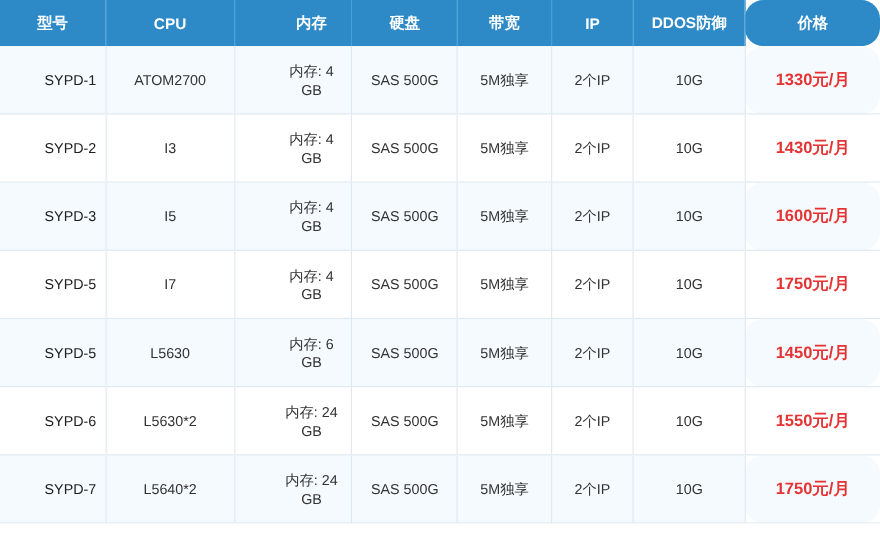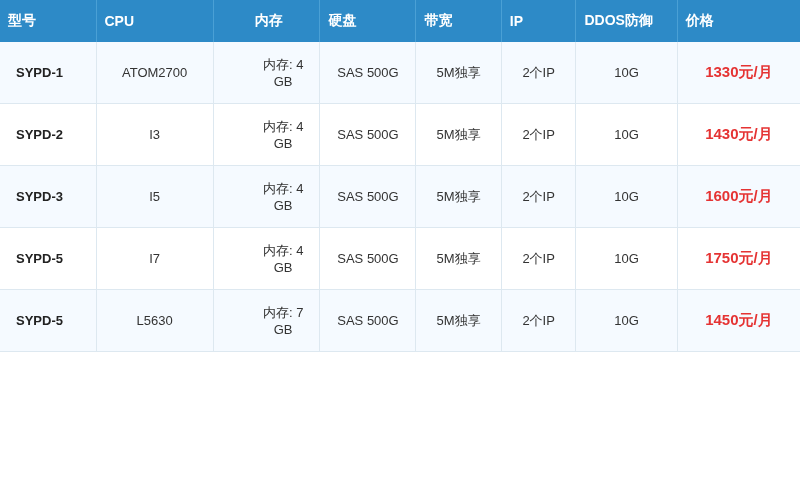--- a/index.html
+++ b/index.html
@@ -12,21 +12,21 @@
     table {
       width: 800px;
       border-collapse: collapse;
     }
     thead tr {
       background-color: #2d8ac7;
       color: #fff;
     }
     thead th {
       padding: 12px 8px;
-      text-align: left;
+      text-align: center;
       font-weight: bold;
       font-size: 14px;
       border-right: 1px solid #4aa0d5;
     }
     thead th:last-child {
       border-right: none;
     }
     tbody tr {
       border-bottom: 1px solid #dde8f0;
     }
@@ -40,39 +40,39 @@
       padding: 14px 8px;
       text-align: center;
       color: #333;
       font-size: 13px;
       border-right: 1px solid #dde8f0;
     }
     tbody td:last-child {
       border-right: none;
     }
     .model-col {
-      font-weight: bold;
+      font-weight: normal;
       color: #222;
-      text-align: left;
+      text-align: right;
       padding-left: 16px;
     }
     .price-col {
       color: #e53333;
       font-weight: bold;
       font-size: 15px;
       margin-left: 32px;
     }
     .col-model { width: 90px; }
     .col-cpu   { width: 110px; margin-left: 46px; }
     .col-mem   { width: 100px; padding-left: 41px; }
     .col-disk  { width: 90px; }
     .col-bw    { width: 80px; }
     .col-ip    { width: 70px; }
     .col-ddos  { width: 95px; }
-    .col-price { width: 115px; }
+    .col-price { width: 115px; border-radius: 17px; }
   </style>
 </head>
 <body>
 
 <table>
   <thead>
     <tr>
       <th class="col-model">型号</th>
       <th class="col-cpu">CPU</th>
       <th class="col-mem">内存</th>
@@ -120,21 +120,41 @@
         <td class="col-mem">内存: 4 GB</td>
         <td class="col-disk">SAS 500G</td>
         <td class="col-bw">5M独享</td>
         <td class="col-ip">2个IP</td>
         <td class="col-ddos">10G</td>
         <td class="price-col col-price">1750元/月</td>
       </tr>
       <tr>
         <td class="model-col col-model">SYPD-5</td>
         <td class="col-cpu">L5630</td>
-        <td class="col-mem">内存: 7 GB</td>
+        <td class="col-mem">内存: 6 GB</td>
         <td class="col-disk">SAS 500G</td>
         <td class="col-bw">5M独享</td>
         <td class="col-ip">2个IP</td>
         <td class="col-ddos">10G</td>
         <td class="price-col col-price">1450元/月</td>
       </tr>
+      <tr>
+        <td class="model-col col-model">SYPD-6</td>
+        <td class="col-cpu">L5630*2</td>
+        <td class="col-mem">内存: 24 GB</td>
+        <td class="col-disk">SAS 500G</td>
+        <td class="col-bw">5M独享</td>
+        <td class="col-ip">2个IP</td>
+        <td class="col-ddos">10G</td>
+        <td class="price-col col-price">1550元/月</td>
+      </tr>
+      <tr>
+        <td class="model-col col-model">SYPD-7</td>
+        <td class="col-cpu">L5640*2</td>
+        <td class="col-mem">内存: 24 GB</td>
+        <td class="col-disk">SAS 500G</td>
+        <td class="col-bw">5M独享</td>
+        <td class="col-ip">2个IP</td>
+        <td class="col-ddos">10G</td>
+        <td class="price-col col-price">1750元/月</td>
+      </tr>
     </tbody>
 </table>
 
 </body></html>

